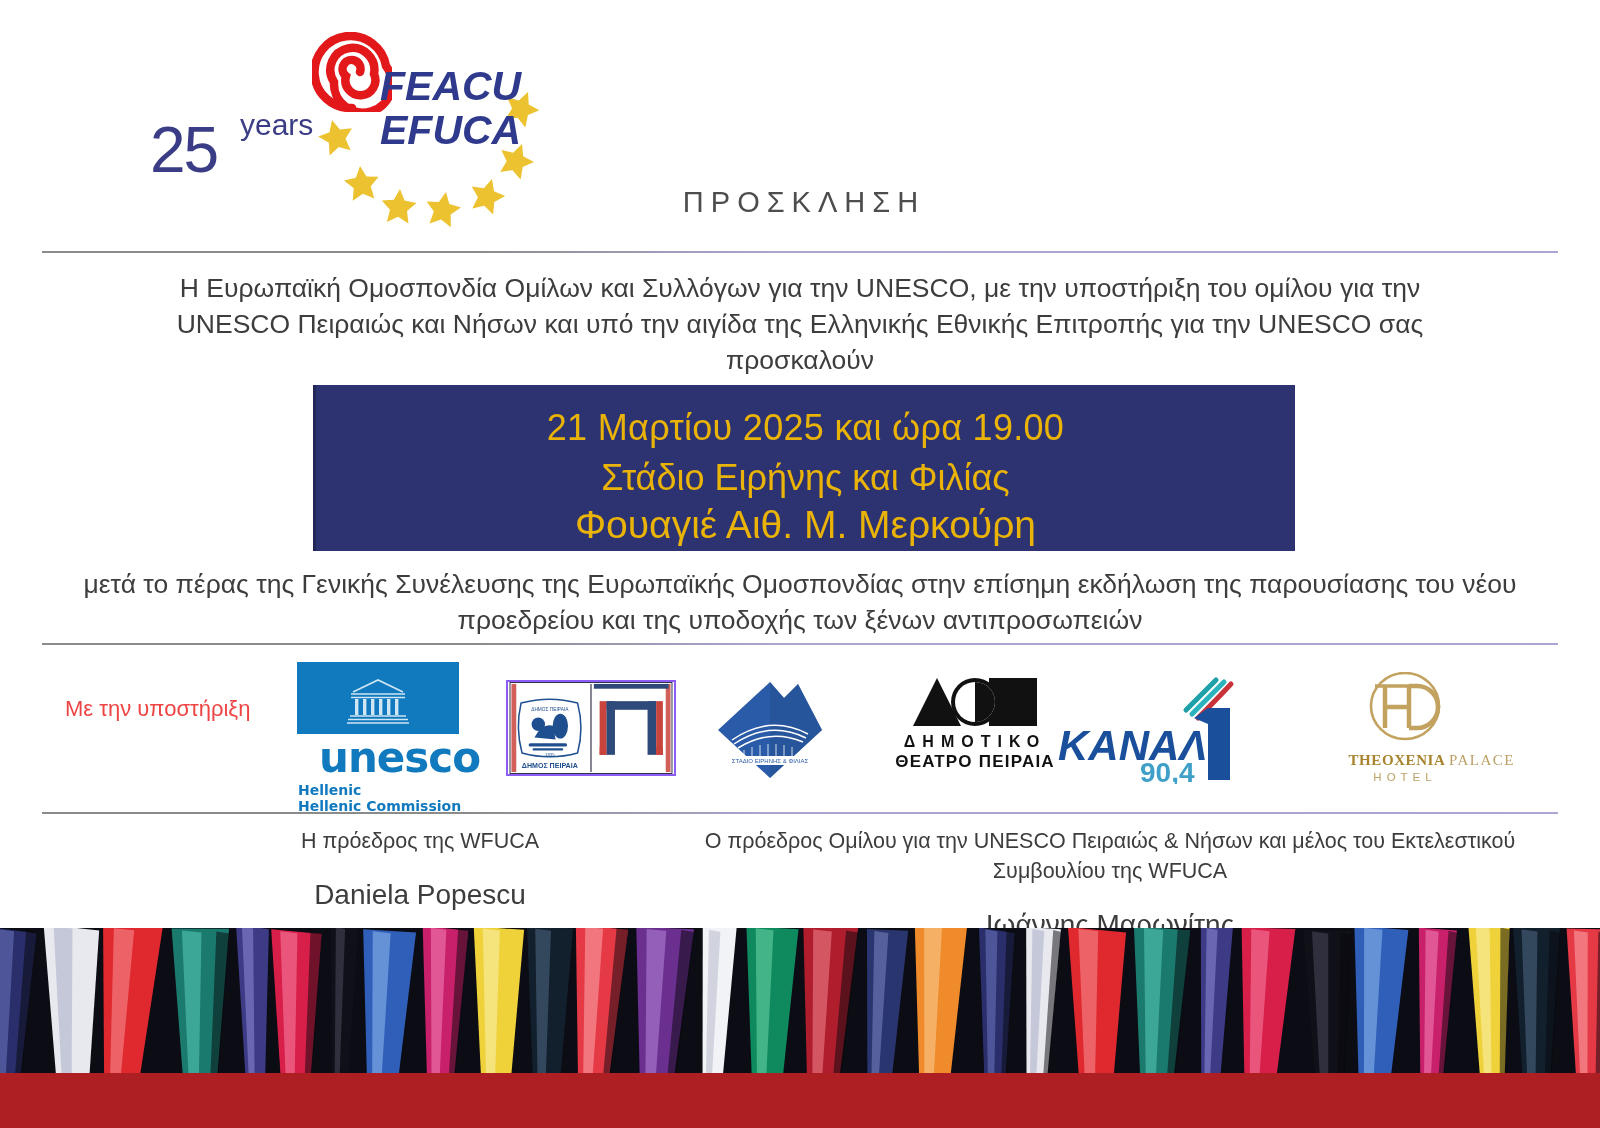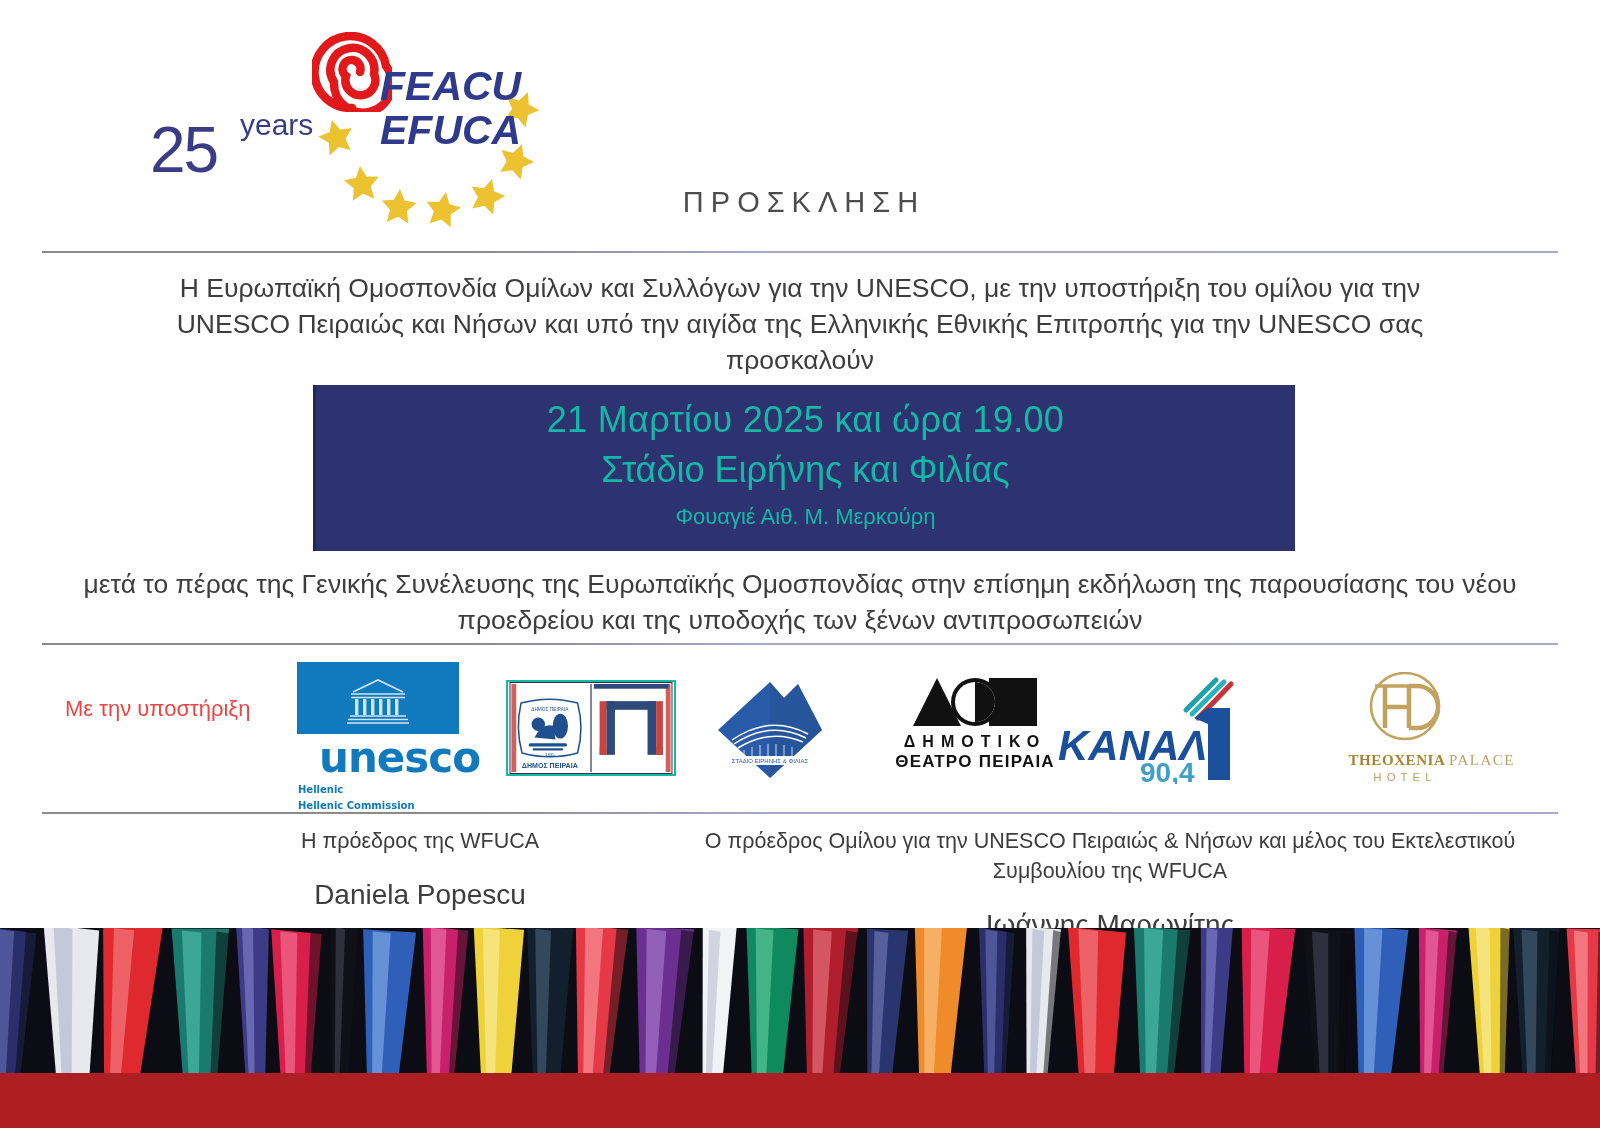--- a/index.html
+++ b/index.html
@@ -129,35 +129,35 @@
   
   .event-box {
     position: absolute;
     left: 313px;
     top: 385px;
     width: 982px;
     height: 166px;
     background: #2d3270;
     border-left: 3px solid #232757;
     box-sizing: border-box;
-    color: #14b8a6;
+    color: #eab308;
     text-align: center;
-    padding-top: 10px;
+    padding-top: 18px;
   }
   .event-line1 {
     font-size: 36px;
     line-height: 50px;
     letter-spacing: 0.3px;
   }
   .event-line2 {
     font-size: 36px;
     line-height: 50px;
   }
   .event-line3 {
-    font-size: 22px;
+    font-size: 39px;
     line-height: 44px;
   }
 
   
   .second-para {
     position: absolute;
     left: 60px;
     width: 1480px;
     top: 566px;
     text-align: center;
@@ -198,35 +198,35 @@
     font-size: 42px;
     font-weight: bold;
     letter-spacing: -1px;
     color: #1179be;
     line-height: 1.05;
     margin-top: 2px;
     font-family: "DejaVu Sans", sans-serif;
     margin-left: 29px;
   }
   .unesco-sub {
-    font-size: 10px;
+    font-size: 14px;
     font-weight: bold;
     color: #1179be;
     line-height: 16px;
     text-align: left;
     padding-left: 8px;
     margin-top: 2px;
     font-family: "DejaVu Sans", sans-serif;
   }
 
   
   .piraeus { left: 222px; top: 28px; width: 178px; }
   .piraeus-frame {
     width: 170px; height: 96px;
-    border: 2px solid #14b8a6;
+    border: 2px solid #8b5cf6;
     box-sizing: border-box;
     position: relative;
     background: #fff;
     margin: 0 auto;
   }
 
   
   .sef { left: 430px; top: 22px; width: 120px; }
 
   

